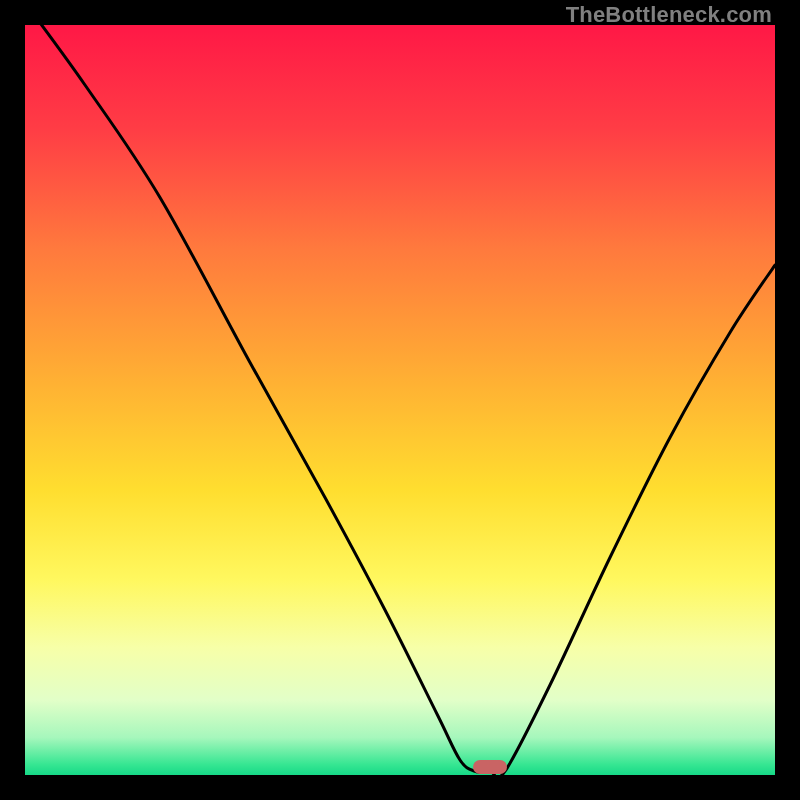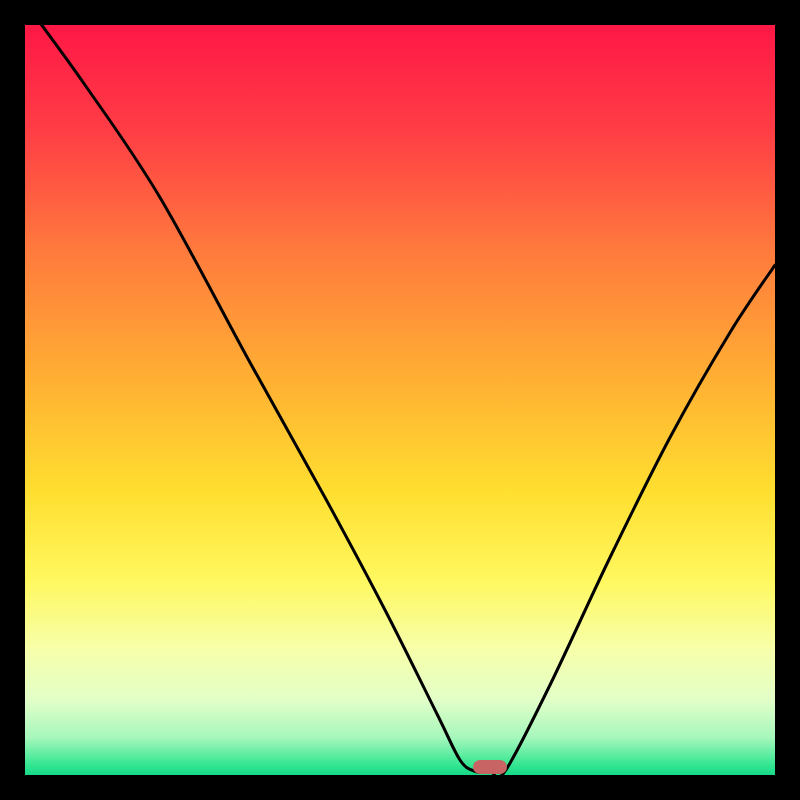--- a/index.html
+++ b/index.html
@@ -60,13 +60,14 @@
 <body>
 
 <div class="frame">
   <div class="plot-area">
     <div class="gradient" style="background: linear-gradient(rgb(255, 24, 70) 0%, rgb(255, 61, 69) 14%, rgb(255, 122, 61) 30%, rgb(255, 178, 51) 48%, rgb(255, 222, 47) 62%, rgb(255, 248, 95) 74%, rgb(247, 255, 168) 83%, rgb(226, 255, 200) 90%, rgb(166, 247, 188) 95%, rgb(54, 230, 146) 98.6%, rgb(22, 217, 135) 100%);"></div>
     <svg class="curve" viewBox="0 0 750 750" preserveAspectRatio="none">
       <path fill="none" stroke="#000" stroke-width="3" stroke-linejoin="round" stroke-linecap="round" d="M 0 -22.5 C 10 -8.75, 37.5 27.5, 60 60 C 82.5 92.5, 107.5 126.25, 135 172.5 C 162.5 218.75, 197.5 287.49999999999994, 225 337.49999999999994 C 252.5 387.49999999999994, 277.5 431.25, 300 472.5 C 322.5 513.75, 341.25 548.75, 360 585 C 378.75 621.25, 400.00000000000006 665, 412.50000000000006 690 C 425.00000000000006 715, 428.74999999999994 725.625, 434.99999999999994 735 C 441.24999999999994 744.375, 445 744.375, 450 746.25 C 455 748.125, 460 746.25, 465 746.25 C 470 746.25, 470 760.625, 480 746.25 C 490 731.875, 507.5 695.625, 525 660 C 542.5 624.375, 565 573.75, 585 532.5 C 605 491.25, 625 450, 645 412.5 C 665 375, 687.5 336.25, 705 307.5 C 722.5 278.75, 742.5 251.24999999999994, 750 239.99999999999994"></path>
     </svg>
     <div class="marker" style="width: 33.75px; height: 14px; left: 448.125px; top: 735px; background: rgb(201, 100, 100);"></div>
   </div>
+  <div class="watermark">TheBottleneck.com</div>
 </div>
 
 </body></html>

